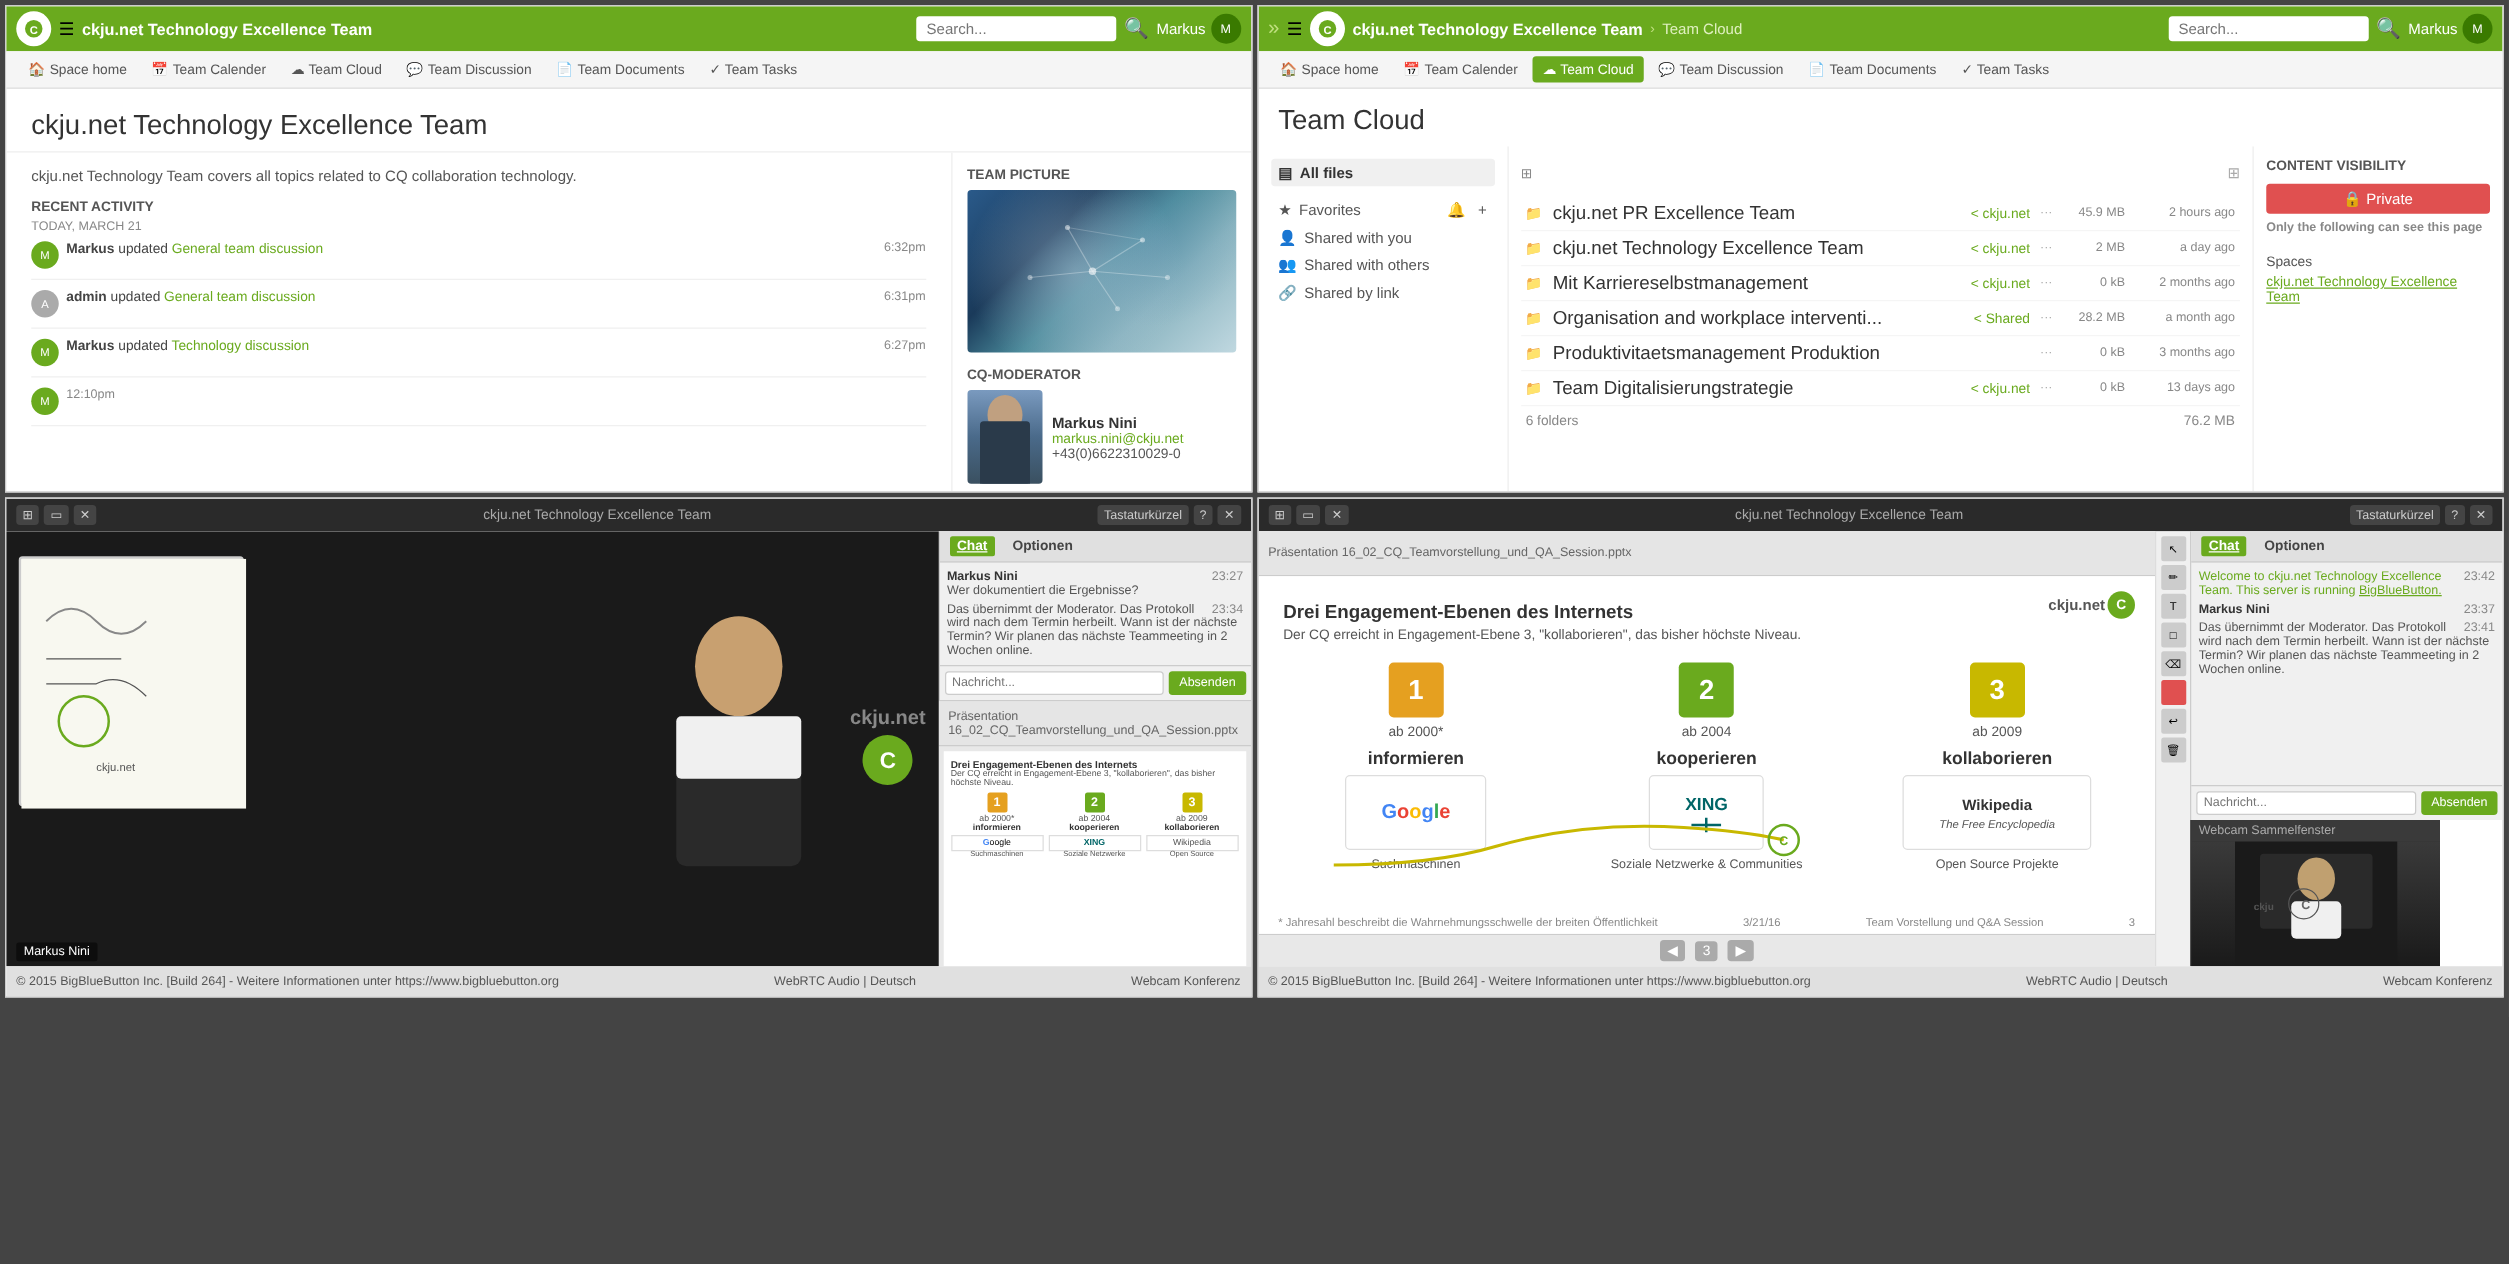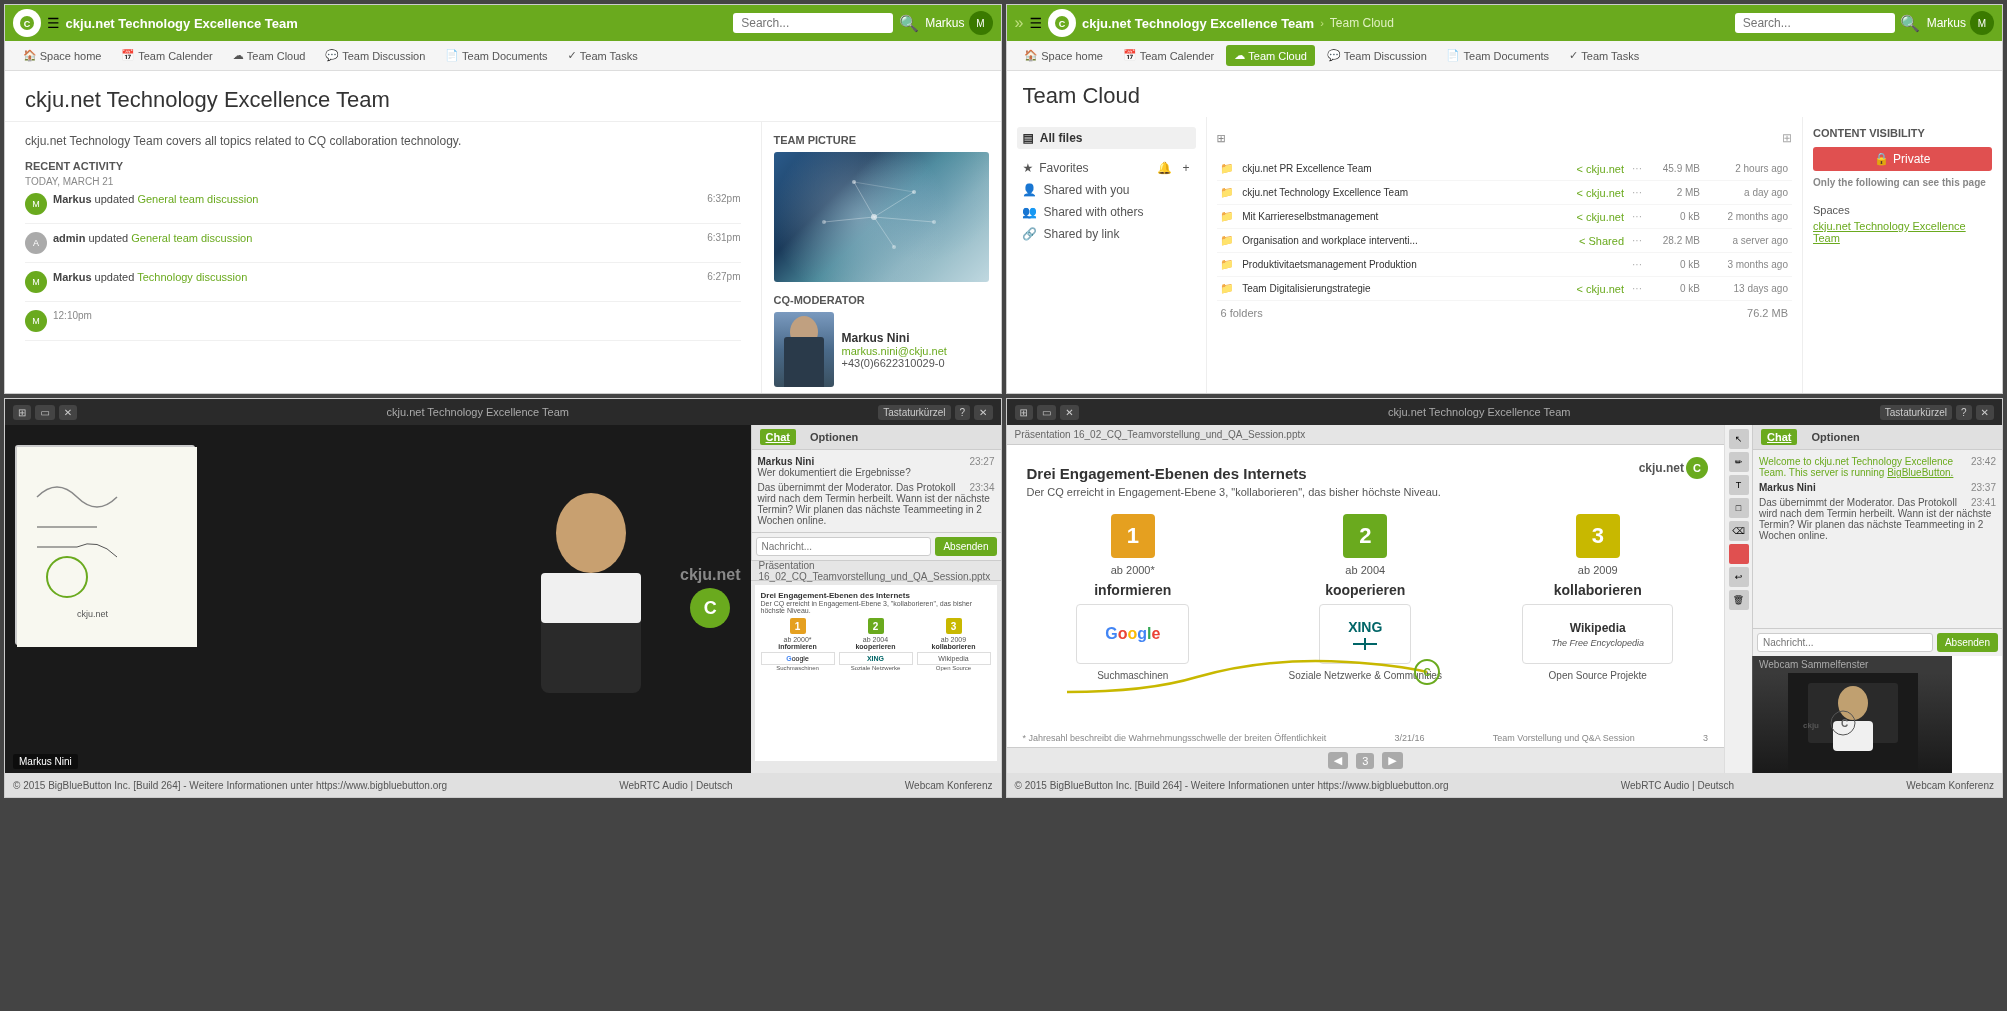--- a/index.html
+++ b/index.html
@@ -360,21 +360,21 @@
       gap: 8px;
       padding: 5px 4px;
       font-size: 11px;
       color: #444;
       border-bottom: 1px solid #f5f5f5;
       cursor: pointer;
     }
 
     .file-name {
       flex: 1;
-      font-size: 10px;
+      font-size: 15px;
       color: #333;
     }
 
     .file-shared {
       font-size: 11px;
       color: #6aaa1e;
     }
 
     .file-size {
       font-size: 10px;
@@ -751,21 +751,21 @@
       background: linear-gradient(180deg, #3a3a3a 0%, #1a1a1a 100%);
       display: flex;
       align-items: center;
       justify-content: center;
       position: relative;
       overflow: hidden;
     }
 
     .presentation-file-bar {
       background: #e5e5e5;
-      height: 20px;
+      height: 36px;
       display: flex;
       align-items: center;
       padding: 0 8px;
       font-size: 10px;
       color: #666;
       border-bottom: 1px solid #ccc;
       flex-shrink: 0;
     }
 
     .q3-bottom-bar {
@@ -1007,21 +1007,21 @@
           <span style="color:#aaa;font-size:10px;">···</span>
           <span class="file-size">0 kB</span>
           <span class="file-date">2 months ago</span>
         </div>
         <div class="file-row">
           <span style="color:#e08030;">📁</span>
           <span class="file-name">Organisation and workplace interventi...</span>
           <span class="file-shared">&lt; Shared</span>
           <span style="color:#aaa;font-size:10px;">···</span>
           <span class="file-size">28.2 MB</span>
-          <span class="file-date">a server ago</span>
+          <span class="file-date">a month ago</span>
         </div>
         <div class="file-row">
           <span style="color:#aaa;">📁</span>
           <span class="file-name">Produktivitaetsmanagement Produktion</span>
           <span class="file-shared"></span>
           <span style="color:#aaa;font-size:10px;">···</span>
           <span class="file-size">0 kB</span>
           <span class="file-date">3 months ago</span>
         </div>
         <div class="file-row">

